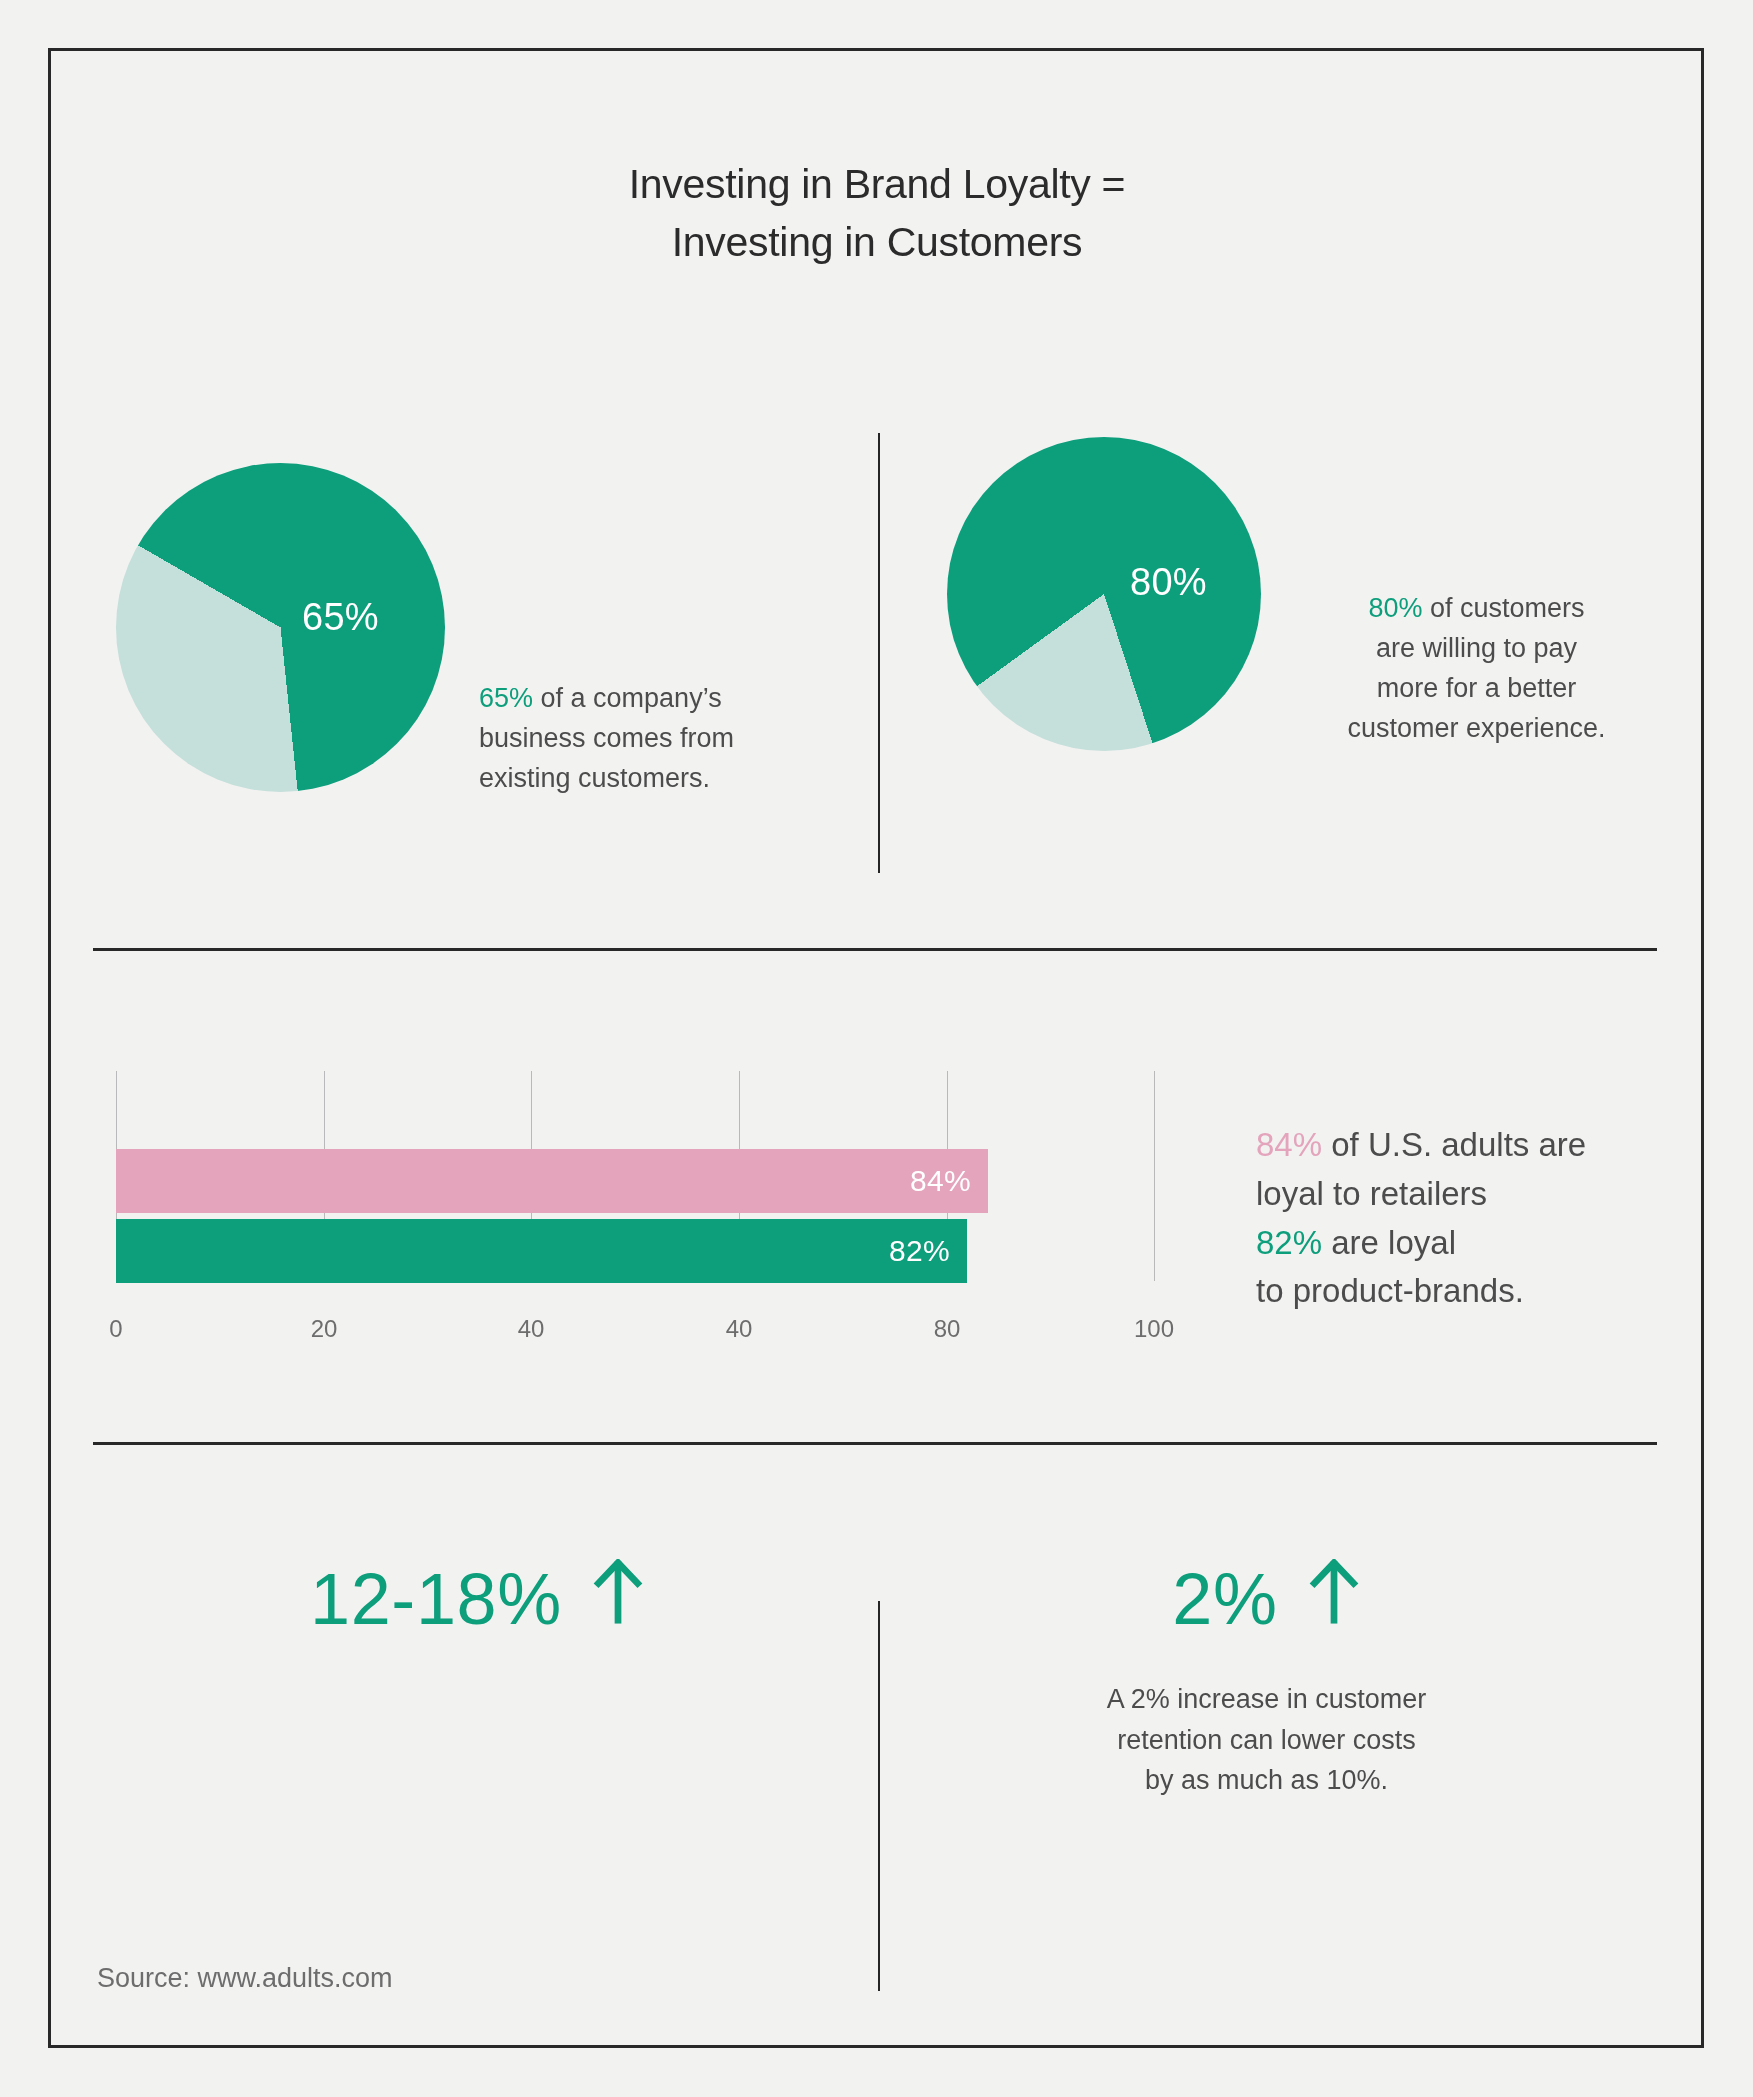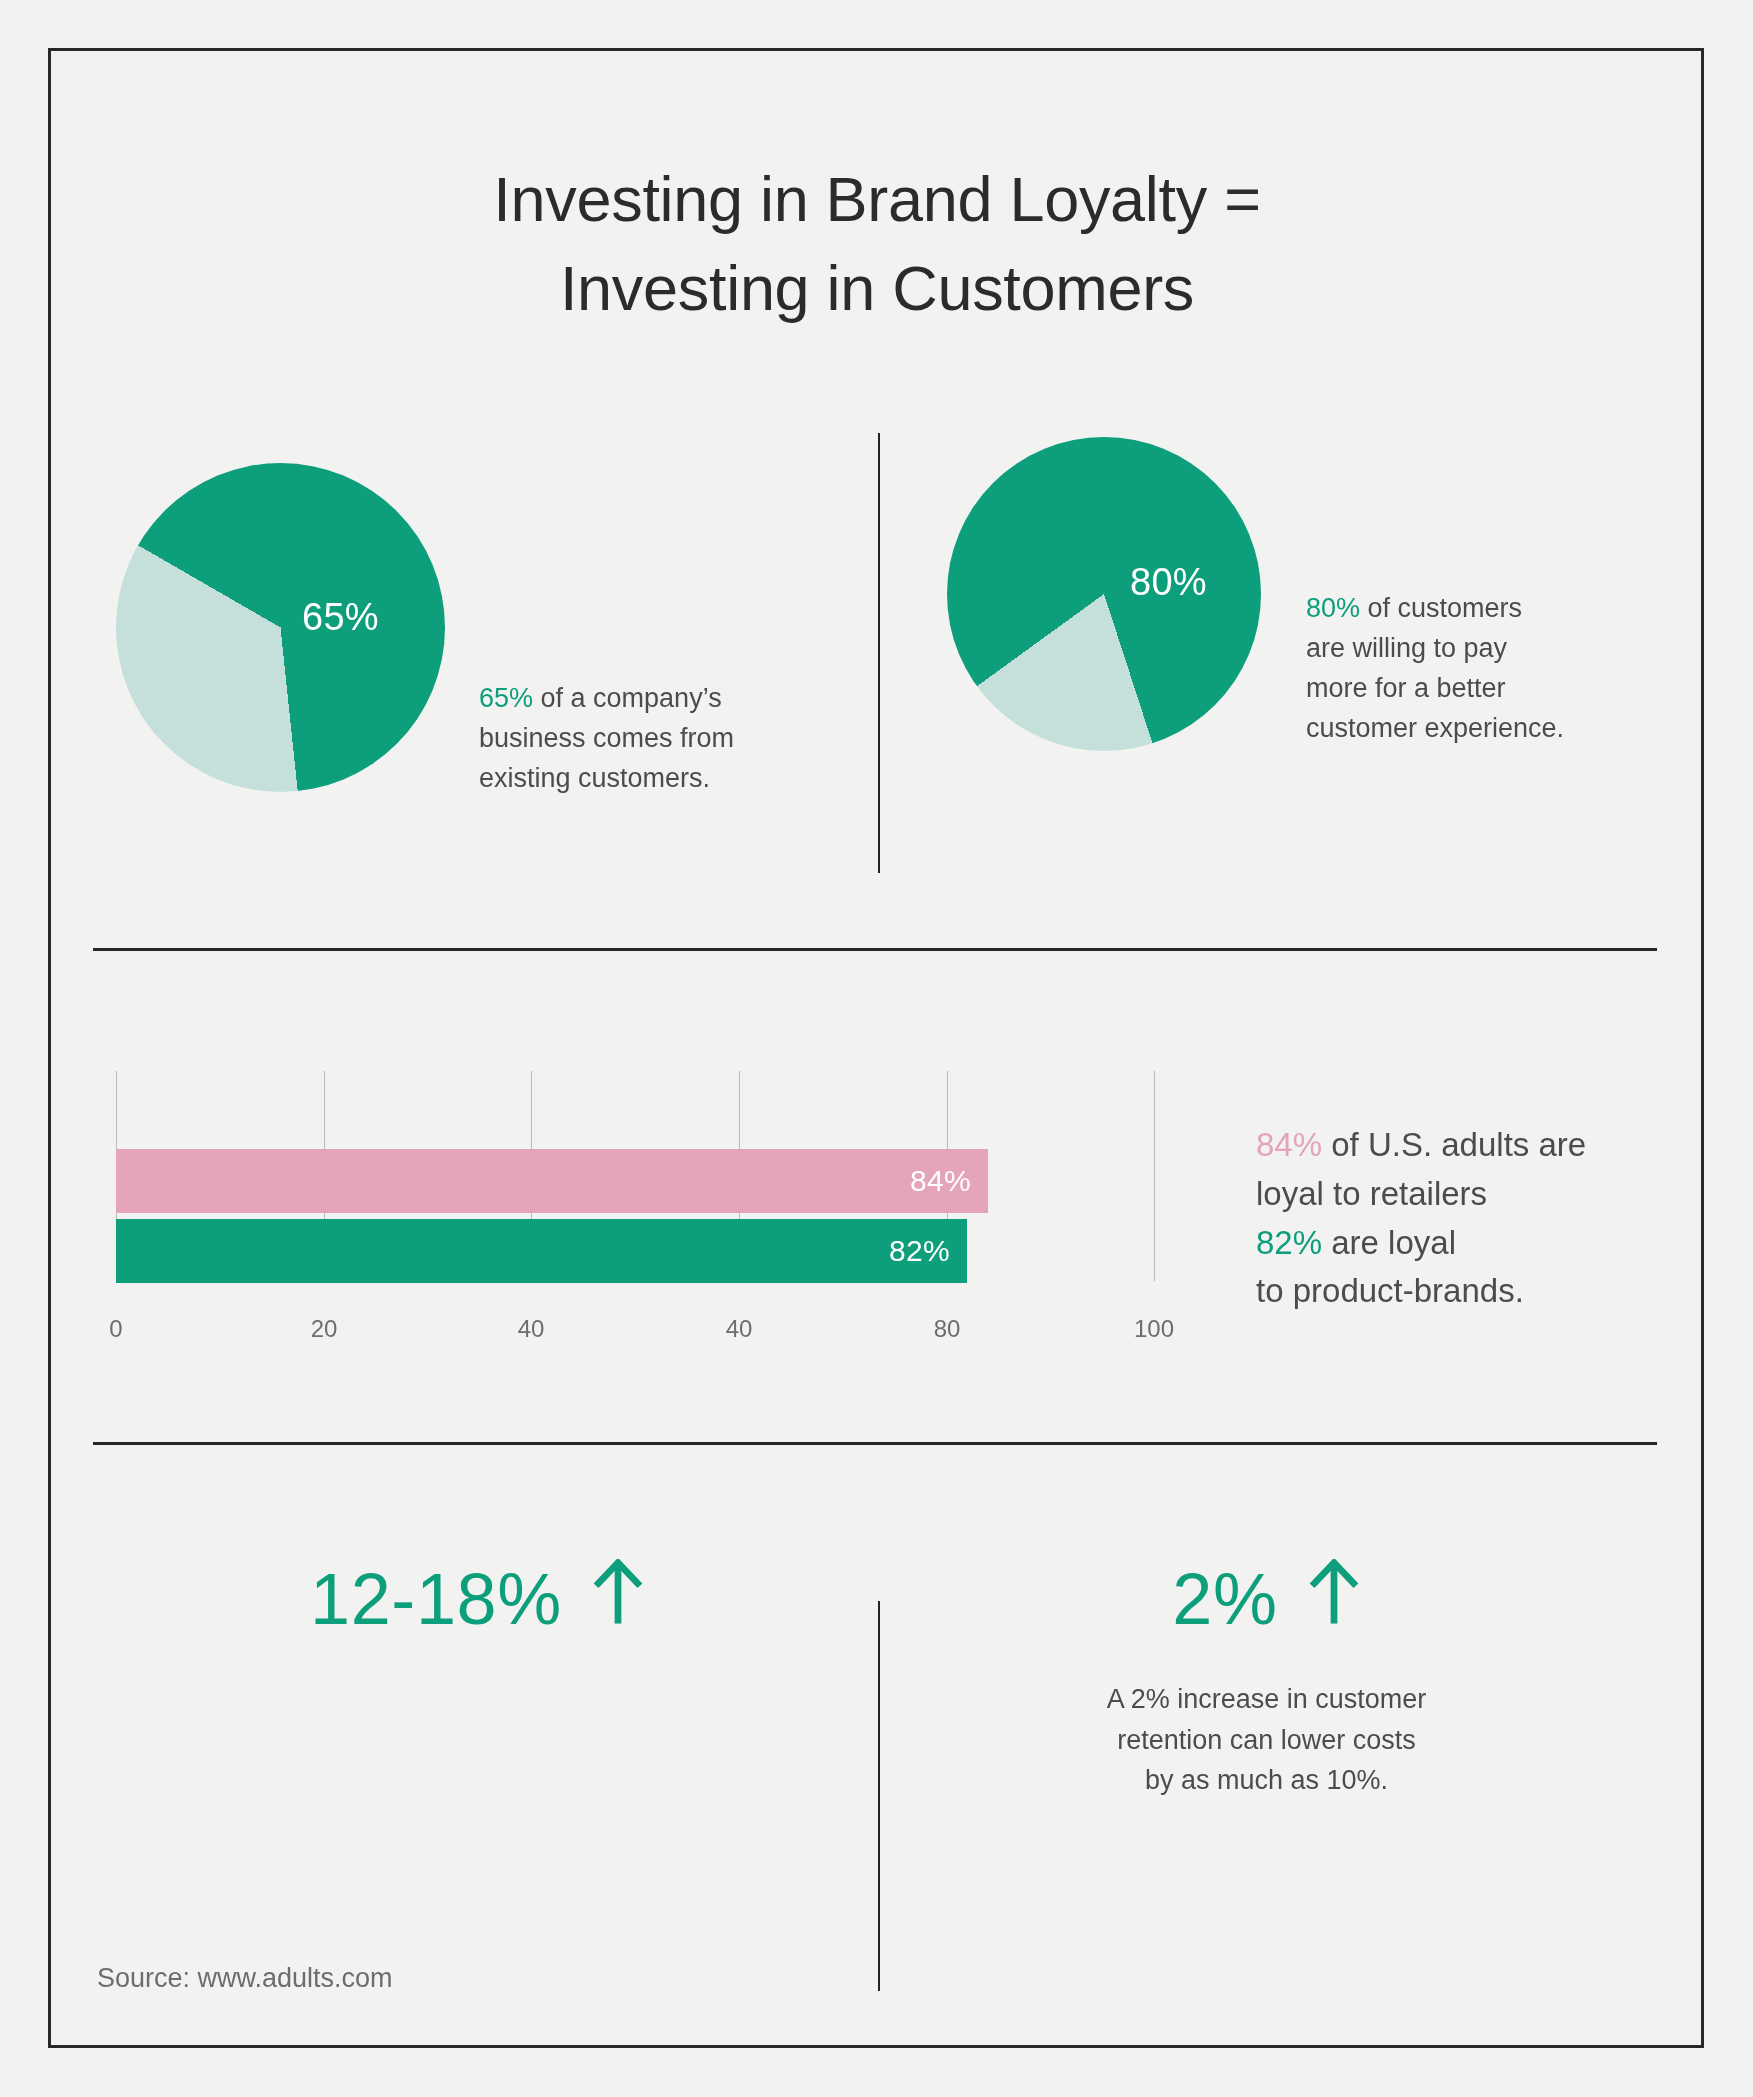--- a/index.html
+++ b/index.html
@@ -29,21 +29,21 @@
     border: 3px solid #282828;
     box-sizing: border-box;
   }
 
   
   .title {
     position: absolute;
     left: 0; top: 155px;
     width: 1754px;
     text-align: center;
-    font-size: 63px;
+    font-size: 41px;
     line-height: 1.42;
     font-weight: 400;
     color: #2b2b2b;
     letter-spacing: -0.3px;
   }
   .title .tline { display: block; }
 
   
   .pie-section {
     position: absolute;
@@ -216,21 +216,21 @@
         <span class="accent-green">65%</span><span> of a company’s</span><br>
         <span>business comes from</span><br>
         <span>existing customers.</span>
       </div>
     </div>
 
     <div class="pie-block right">
       <div class="pie" style="left:0; top:0; width:314px; height:314px;
                   background: conic-gradient(from 162deg, #c5dfda 0deg 72deg, #0d9e7c 72deg 360deg);"></div>
       <div class="pie-label" style="left:183px; top:124px;">80%</div>
-      <div class="pie-caption" style="left:359px; top:152px; width:341px;">
+      <div class="pie-caption" style="left:359px; top:152px; width:341px;text-align:center;">
         <span class="accent-green">80%</span><span> of customers</span><br>
         <span>are willing to pay</span><br>
         <span>more for a better</span><br>
         <span>customer experience.</span>
       </div>
     </div>
   </div>
 
   <div class="hrule r1"></div>
 

